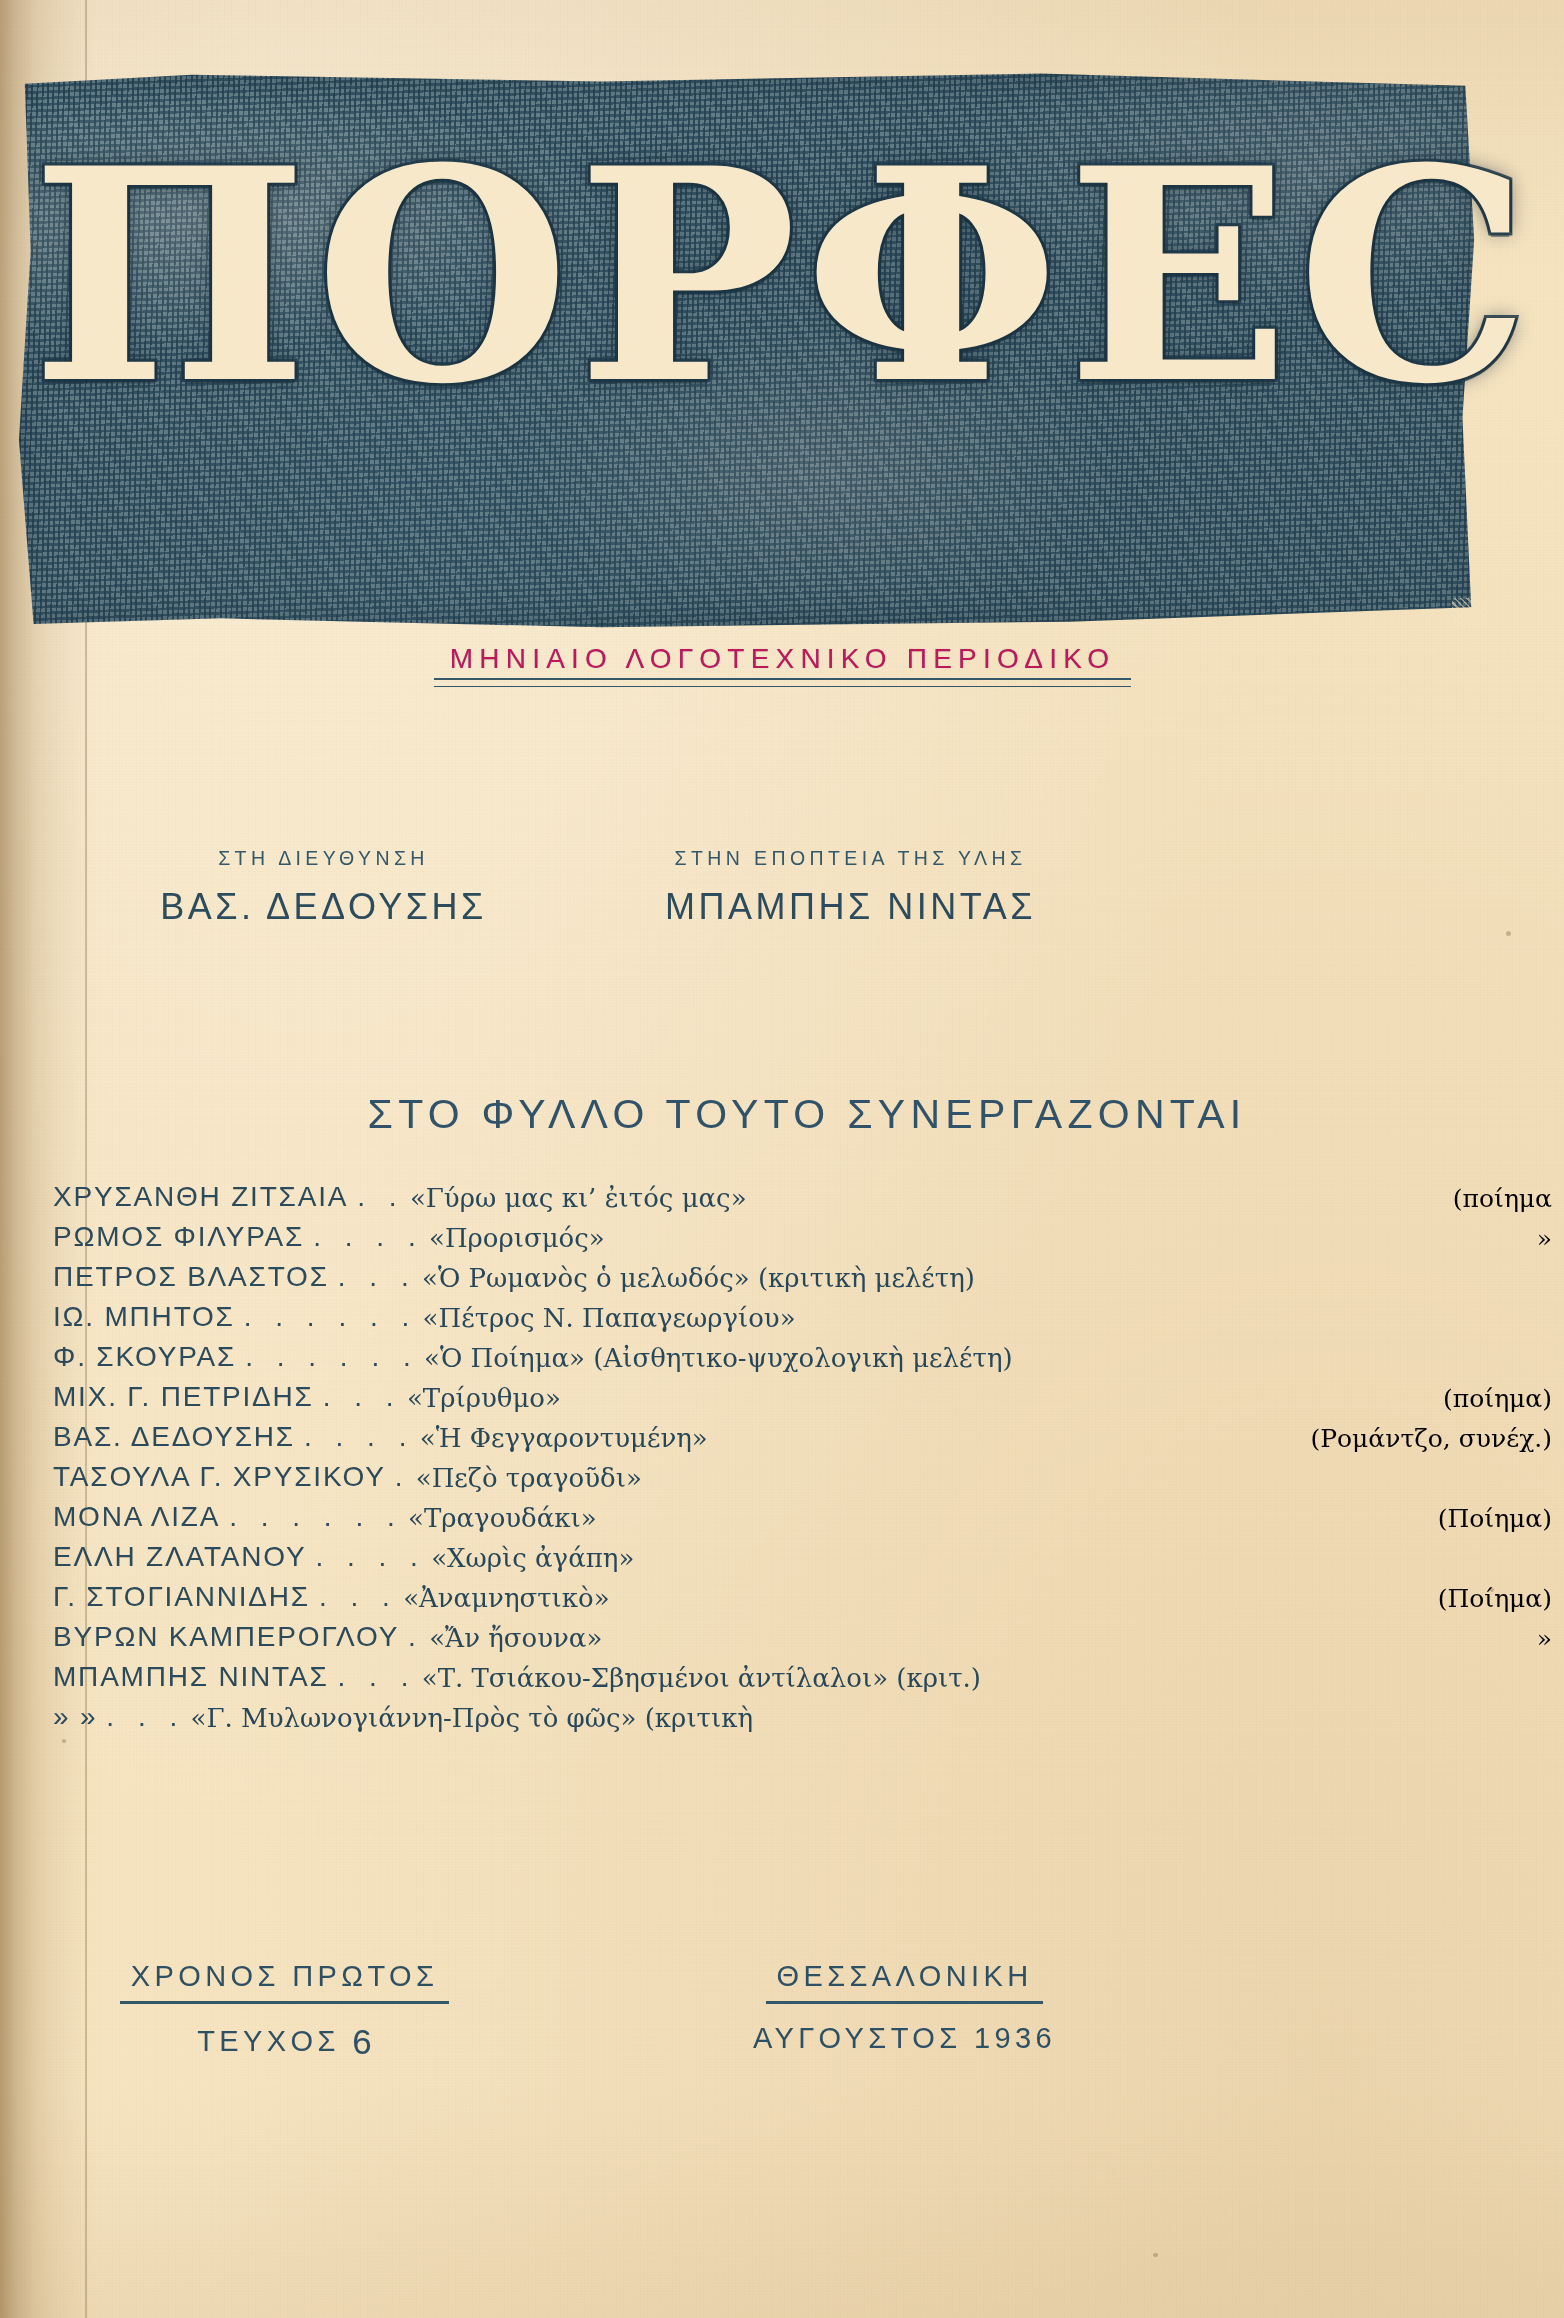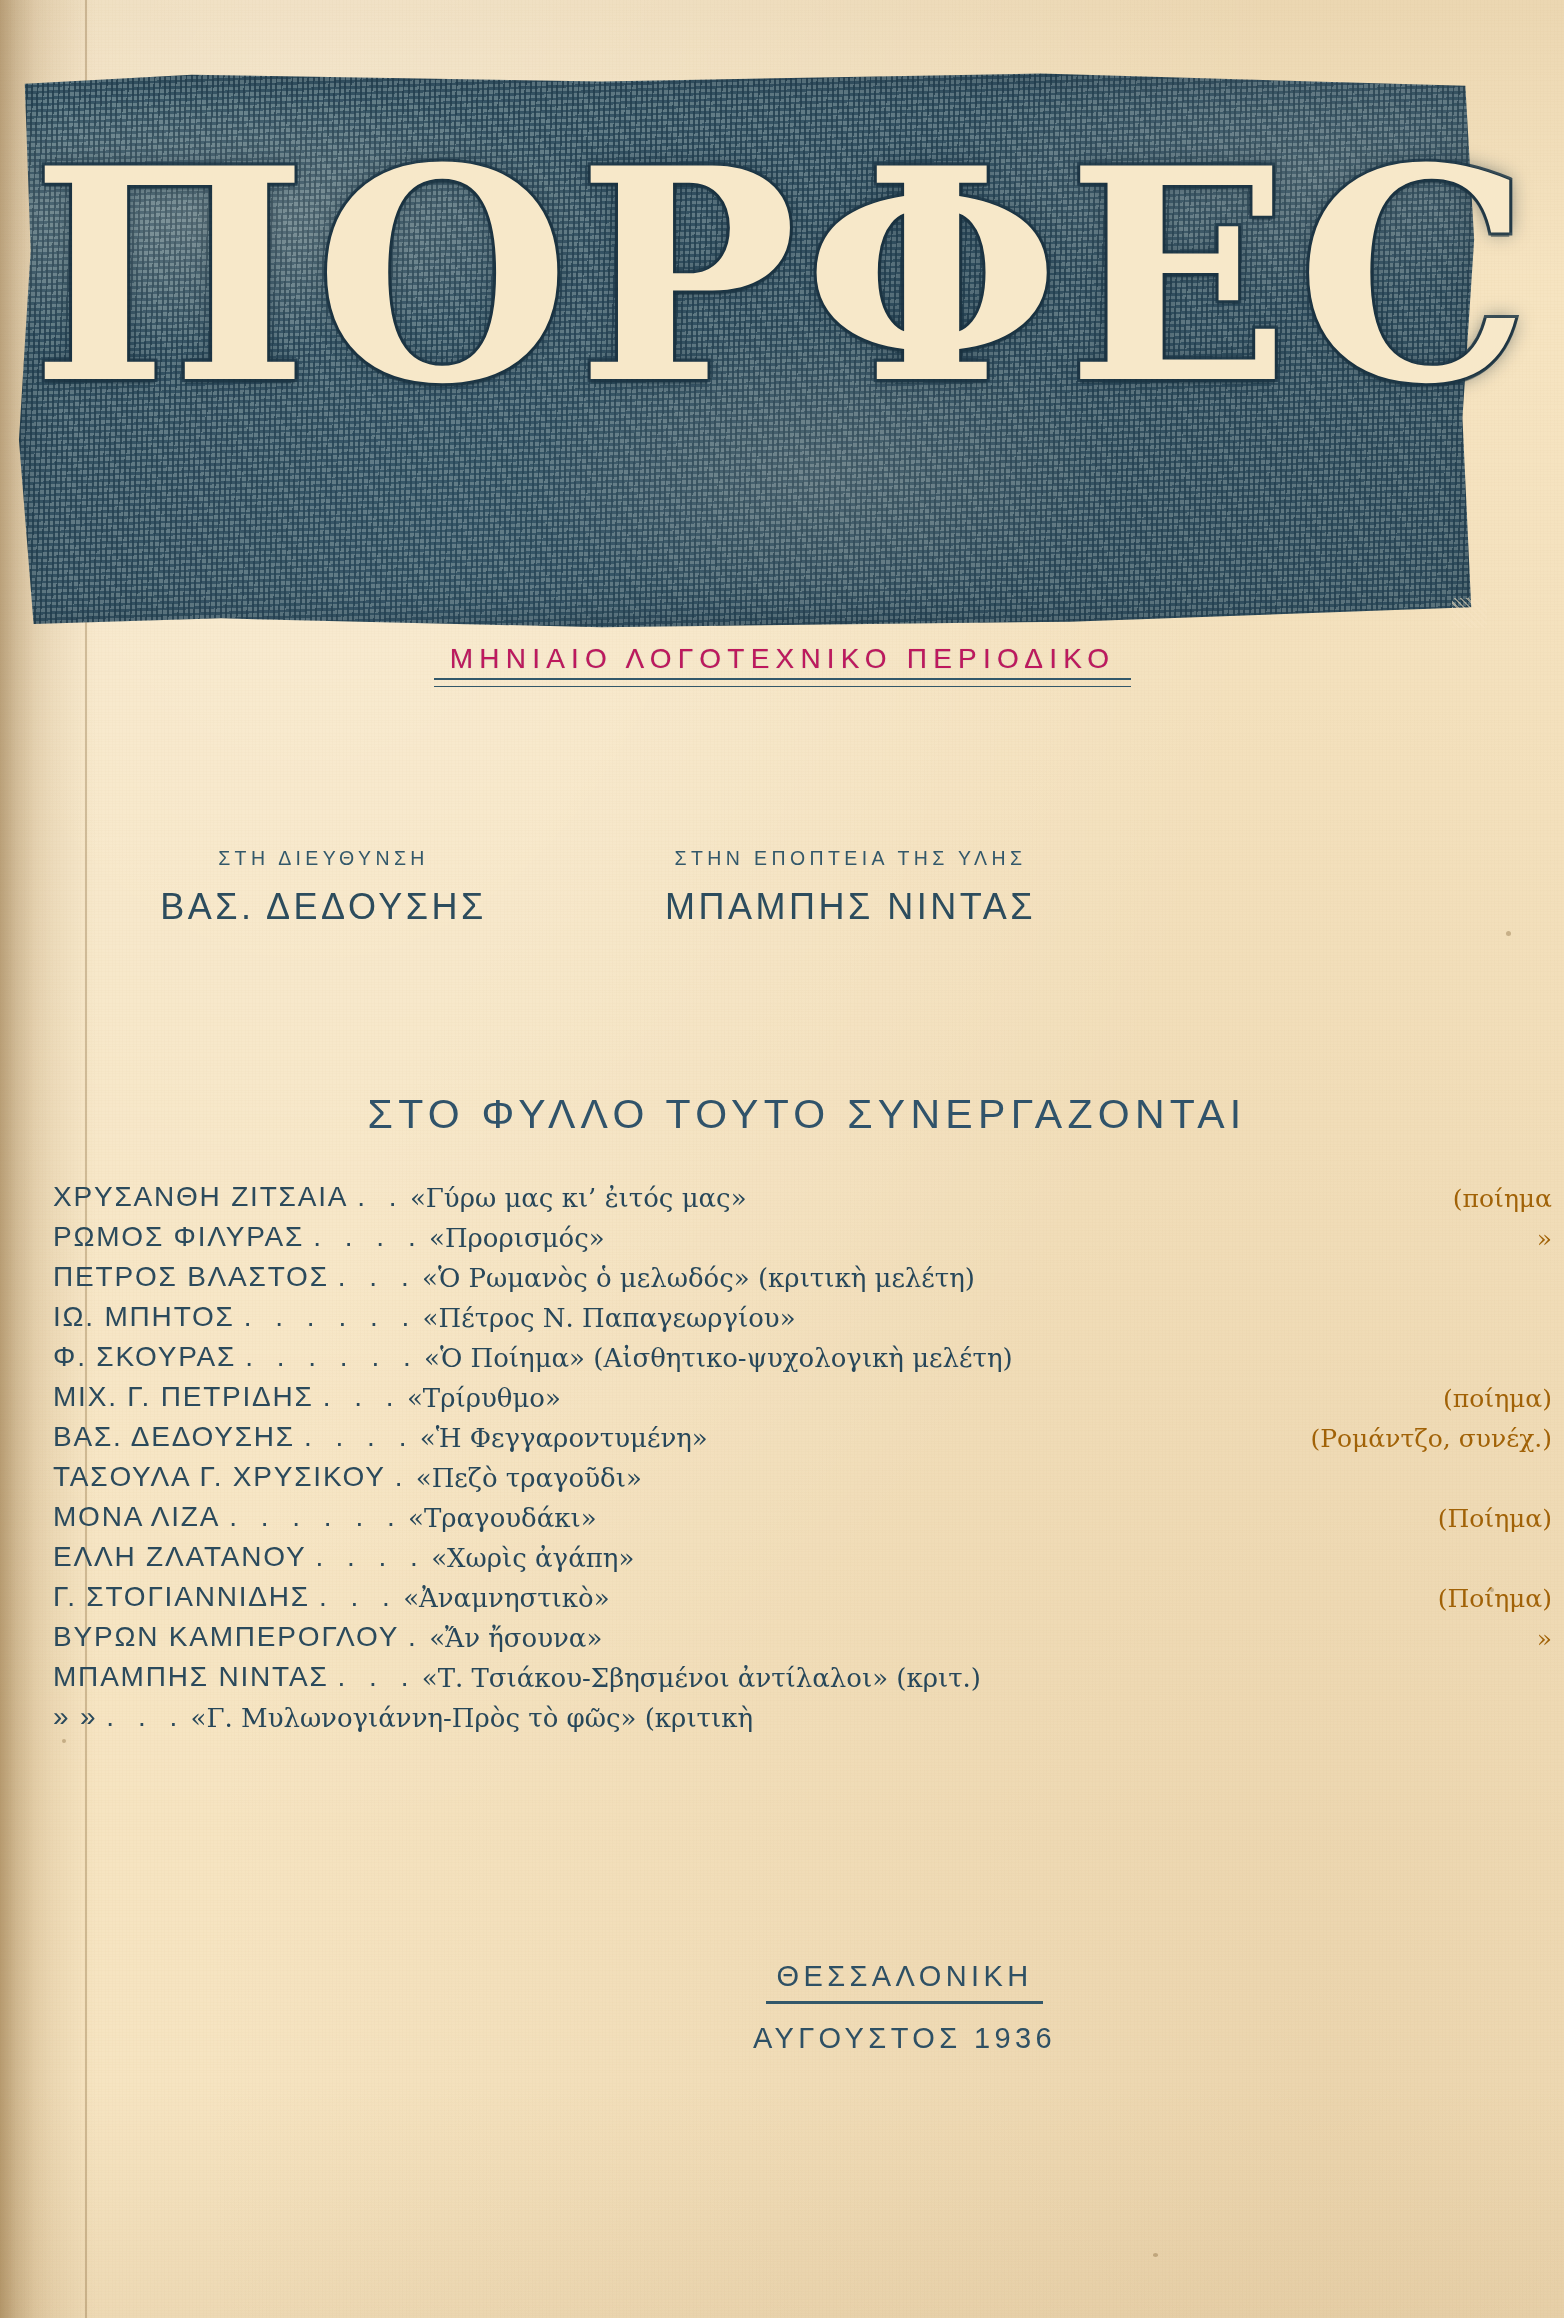--- a/index.html
+++ b/index.html
@@ -224,21 +224,21 @@
   }
   .title-cell {
     font-family: "DejaVu Serif", serif;
     font-size: 26px;
     color: #27475a;
     white-space: nowrap;
   }
   .note {
     font-family: "DejaVu Serif", serif;
     font-size: 25px;
-    color: #a16207;
+    color: #000000;
     white-space: nowrap;
     margin-left: auto;
     padding-right: 9px;
   }
 
   
   .footer {
     position: absolute;
     top: 1960px;
     left: 0;
@@ -426,20 +426,27 @@
     <div class="row">
       <span class="author">»                    »</span>
       <span class="dots">. . .</span>
       <span class="title-cell">«Γ. Μυλωνογιάννη-Πρὸς τὸ φῶς» (κριτικὴ</span>
       <span class="note"></span>
     </div>
 
   </div>
 
   <div class="footer">
+    <div class="footer-col footer-left">
+      <div><span class="f-top">ΧΡΟΝΟΣ  ΠΡΩΤΟΣ</span></div>
+      <div class="f-bot">
+        <span>ΤΕΥΧΟΣ</span>
+        <span class="issue-num">6</span>
+      </div>
+    </div>
     <div class="footer-col footer-right">
       <div><span class="f-top">ΘΕΣΣΑΛΟΝΙΚΗ</span></div>
       <div class="f-bot">ΑΥΓΟΥΣΤΟΣ 1936</div>
     </div>
   </div>
 
 </div>
 
 
 </body></html>

